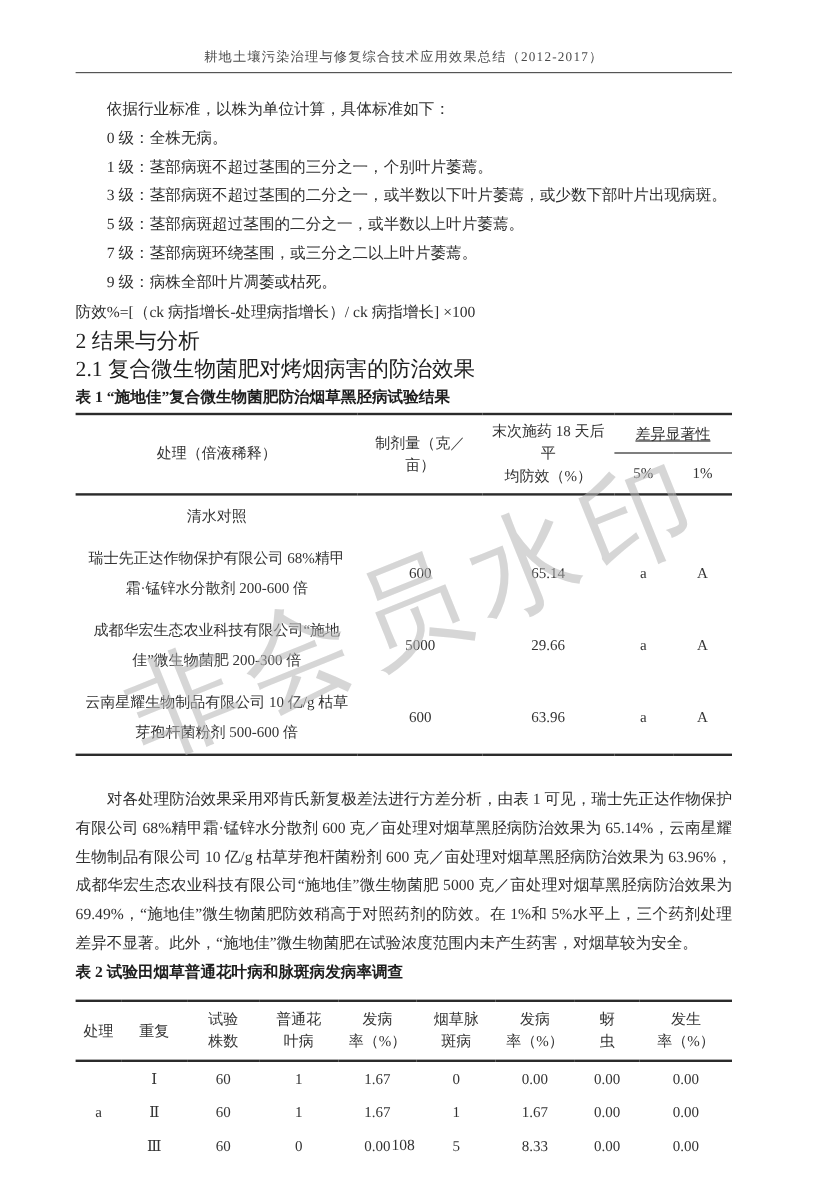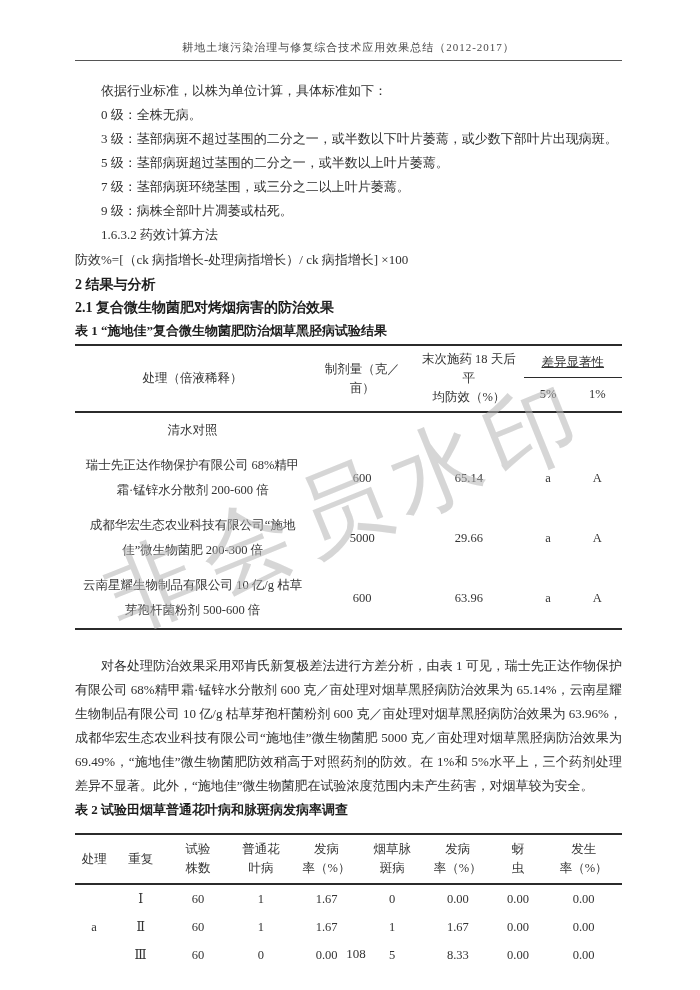--- a/index.html
+++ b/index.html
@@ -3,36 +3,35 @@
 <meta charset="utf-8">
 <style>
   html,body{margin:0;padding:0;background:#ffffff;}
   .page{
     position:relative;
     width:672px;height:990px;
     background:#ffffff;
     overflow:hidden;
     font-family:"Liberation Serif","DejaVu Serif",serif;
     color:#2f2f2f;
-    padding-left:12px;
   }
   .content{padding:40px 62px 0 63px;}
   .running-head{
     text-align:center;
     font-size:11px;
     color:#4a4a4a;
     letter-spacing:1px;
     padding-bottom:5px;
     border-bottom:1px solid #555;
   }
   .body-text{margin-top:18px;}
   p{margin:0;font-size:13px;line-height:24px;text-align:justify;}
   .indent{text-indent:26px;}
   .formula{line-height:26px;}
-  .heading{font-weight:700;font-size:14px;line-height:23px;margin:0;color:#1e1e1e;}
+  .heading{font-weight:400;font-size:18px;line-height:23px;margin:0;color:#1e1e1e;}
   .table-title{
     font-weight:700;font-size:13px;
     margin:3px 0 4px;color:#1e1e1e;
   }
   table{width:100%;border-collapse:collapse;font-size:12.5px;color:#333;}
   .t1{border-top:2px solid #2b2b2b;border-bottom:2px solid #2b2b2b;}
   .t1 th{font-weight:400;vertical-align:middle;line-height:19px;padding:4px 2px;}
   .t1 .hb{border-bottom:2px solid #2b2b2b;}
   .t1 th.sig-head{border-bottom:1px solid #2b2b2b;padding-bottom:3px;text-decoration:underline;}
   .t1 td{text-align:center;vertical-align:middle;padding:5px 6px;line-height:25px;}
@@ -51,43 +50,43 @@
     font-size:92px;
     letter-spacing:10px;
     white-space:nowrap;
     color:#b6b6b6;
     opacity:0.55;
     pointer-events:none;
     z-index:5;
   }
   .page-number{
     position:absolute;
-    bottom:28px;left:14px;
+    bottom:28px;left:0;
     width:100%;
     text-align:center;
     font-size:13px;
     color:#333;
   }
 </style>
 </head>
 <body>
 
 <div class="page">
   <div class="content">
 
     <div class="running-head">耕地土壤污染治理与修复综合技术应用效果总结（2012-2017）</div>
 
     <div class="body-text">
       <p class="indent">依据行业标准，以株为单位计算，具体标准如下：</p>
       <p class="indent">0 级：全株无病。</p>
+      <p class="indent">1 级：茎部病斑不超过茎围的三分之一，个别叶片萎蔫。</p>
       <p class="indent">3 级：茎部病斑不超过茎围的二分之一，或半数以下叶片萎蔫，或少数下部叶片出现病斑。</p>
       <p class="indent">5 级：茎部病斑超过茎围的二分之一，或半数以上叶片萎蔫。</p>
       <p class="indent">7 级：茎部病斑环绕茎围，或三分之二以上叶片萎蔫。</p>
       <p class="indent">9 级：病株全部叶片凋萎或枯死。</p>
-      <p class="indent">1.6.3.2 药效计算方法</p>
       <p class="formula">防效%=[（ck 病指增长-处理病指增长）/ ck 病指增长] ×100</p>
       <p class="heading">2 结果与分析</p>
       <p class="heading">2.1 复合微生物菌肥对烤烟病害的防治效果</p>
     </div>
 
     <div class="table-title">表 1 “施地佳”复合微生物菌肥防治烟草黑胫病试验结果</div>
 
     <table class="t1">
       <thead>
         <tr>

